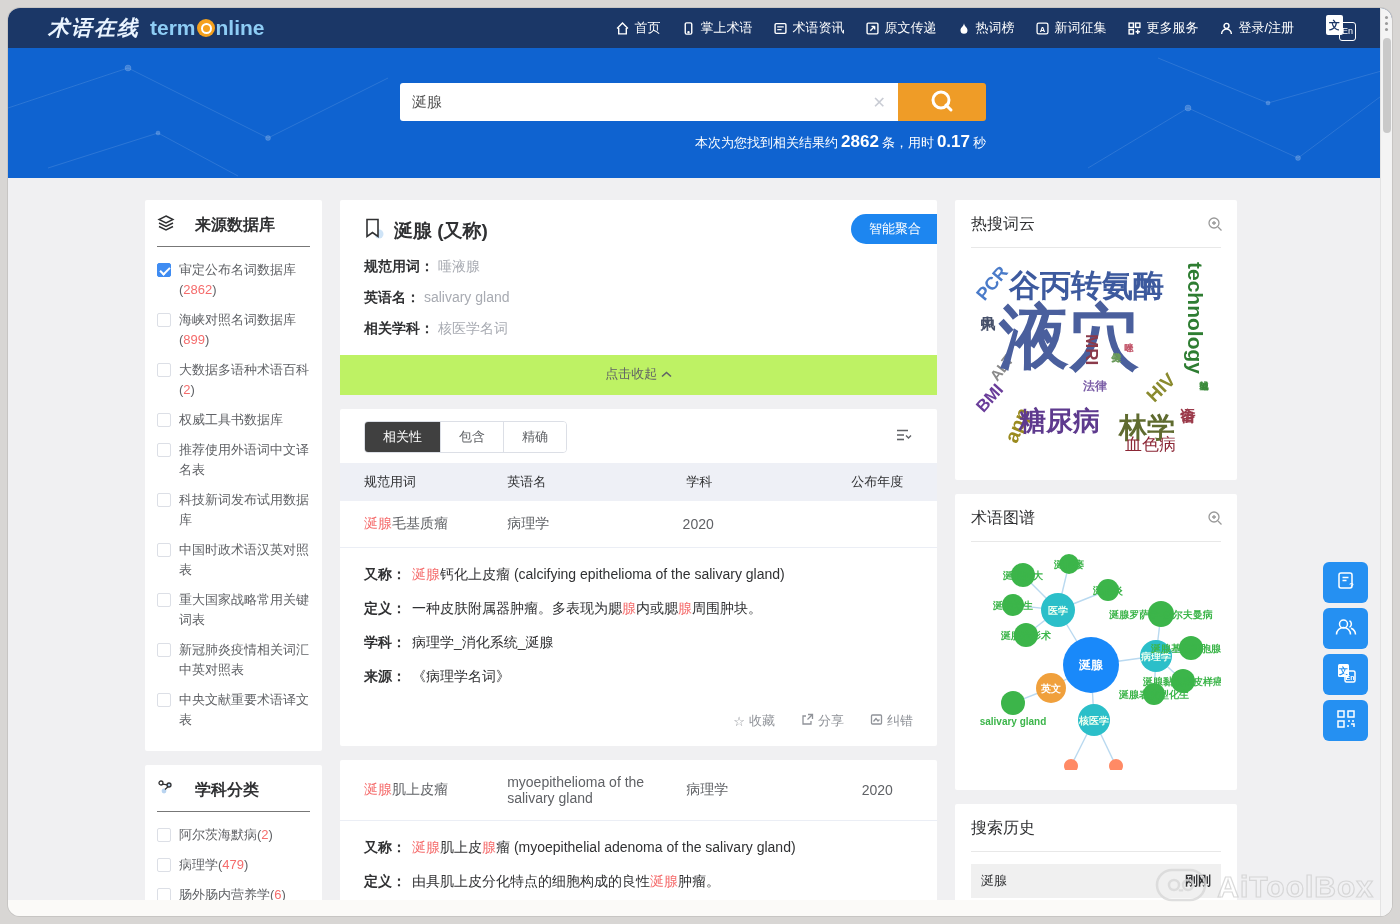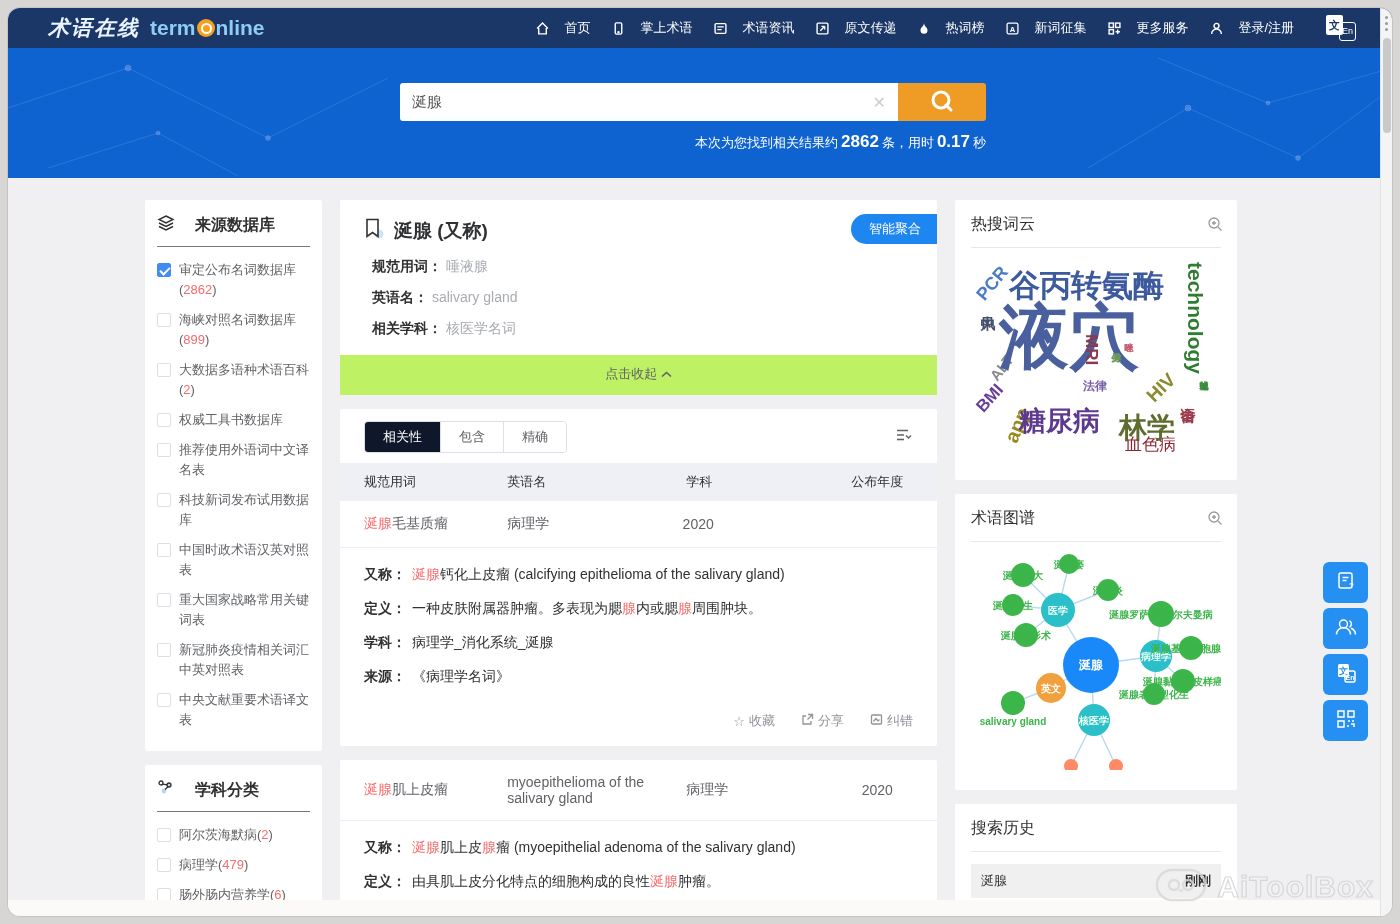--- a/index.html
+++ b/index.html
@@ -9,21 +9,21 @@
          border-radius:12px; overflow:hidden; box-shadow:0 0 0 1px rgba(0,0,0,.08); }
 
   
   .nav { position:relative; height:40px; background:#1b3767; display:flex; align-items:center; padding:0 36px 0 40px; z-index:5; }
   .logo { display:flex; align-items:baseline; gap:10px; }
   .logo-cn { color:#eaf4ff; font-size:21px; font-weight:700; letter-spacing:2px; font-style:italic; }
   .logo-en { color:#8ecdf5; font-size:21px; font-weight:700; display:flex; align-items:center; }
   .logo-o { width:18px; height:18px; border-radius:50%; background:#f5a11d; display:inline-block; margin:0 1px; position:relative; }
   .logo-o::after { content:""; position:absolute; left:4px; top:4px; width:7px; height:7px; border:2px solid #fff; border-radius:50%; }
   .nav-items { margin-left:auto; display:flex; align-items:center; gap:22px; }
-  .nav-item { display:flex; align-items:center; gap:15px; color:#fff; font-size:13px; cursor:pointer; white-space:nowrap; }
+  .nav-item { display:flex; align-items:center; gap:5px; color:#fff; font-size:13px; cursor:pointer; white-space:nowrap; }
   .nav-item svg { display:block; }
   .lang-btn { margin-left:10px; position:relative; width:30px; height:26px; cursor:pointer; }
   .lang-cn { position:absolute; left:0; top:0; width:17px; height:20px; background:#fff; border-radius:2px; color:#1b3767; font-size:11px; font-weight:700; text-align:center; line-height:20px; }
   .lang-en { position:absolute; right:0; bottom:0; width:17px; height:19px; border:1.5px solid #fff; border-radius:3px; color:#fff; font-size:9px; text-align:center; line-height:17px; }
 
   
   .hero { position:relative; height:130px; background:#0f63d0; overflow:hidden; }
   .hero svg.net { position:absolute; inset:0; }
   .search-row { position:absolute; left:392px; top:35px; display:flex; width:586px; height:38px; }
   .search-box { flex:1; background:#fff; border-radius:3px 0 0 3px; display:flex; align-items:center; padding:0 12px; }
@@ -50,32 +50,32 @@
   .cbx.on { background:#3f8cf2; border-color:#3f8cf2; }
   .cbx.on::after { content:""; position:absolute; left:4px; top:1px; width:4px; height:8px; border:solid #fff; border-width:0 2px 2px 0; transform:rotate(45deg); }
   .cnt { color:#f56c6c; }
   .paren { color:#606266; }
 
   
   .term-card { position:relative; padding:18px 0 0; }
   .term-head { display:flex; align-items:center; gap:10px; padding:0 24px; }
   .term-title { font-size:19px; font-weight:700; color:#303133; }
   .smart-btn { position:absolute; right:0; top:14px; background:#1d86f0; color:#fff; font-size:13px; padding:6px 16px 6px 18px; border:none; border-radius:15px 0 0 15px; cursor:pointer; }
-  .fields { padding:14px 24px 4px;margin-left:8px; }
+  .fields { padding:14px 24px 4px; }
   .field { font-size:14px; margin-bottom:13px; }
   .field b { color:#303133; }
   .field span.v { color:#a8abb2; }
   .collapse { background:#bef264; text-align:center; padding:10px 0 12px; font-size:13px; color:#606266; cursor:pointer; }
 
   
   .tabs-row { display:flex; align-items:center; padding:12px 24px 10px; }
   .tabs { display:flex; border:1px solid #dcdfe6; border-radius:4px; overflow:hidden; }
   .tab { padding:6px 18px; font-size:13px; color:#606266; background:#fff; border-right:1px solid #dcdfe6; cursor:pointer; }
   .tab:last-child { border-right:none; }
-  .tab.on { background:#0f172a; color:#fff;text-align:center; }
+  .tab.on { background:#404040; color:#fff;text-align:center; }
   .sort-ic { margin-left:auto; cursor:pointer; }
   .thead { display:flex; background:#eef0f6; padding:10px 0; font-size:13px; color:#303133; }
   .trow { display:flex; padding:14px 0; font-size:14px; color:#606266; align-items:center; }
   .c1 { width:28%; padding-left:24px; }
   .c2 { width:30%; padding-right:14px; }
   .c3 { width:22%; }
   .c4 { width:20%; text-align:center; }
   .hl { color:#f56c6c; }
   .details { border-top:1px solid #ebeef5; padding:16px 24px 6px; }
   .drow { font-size:14px; color:#303133; margin-bottom:13px; line-height:1.5; }

